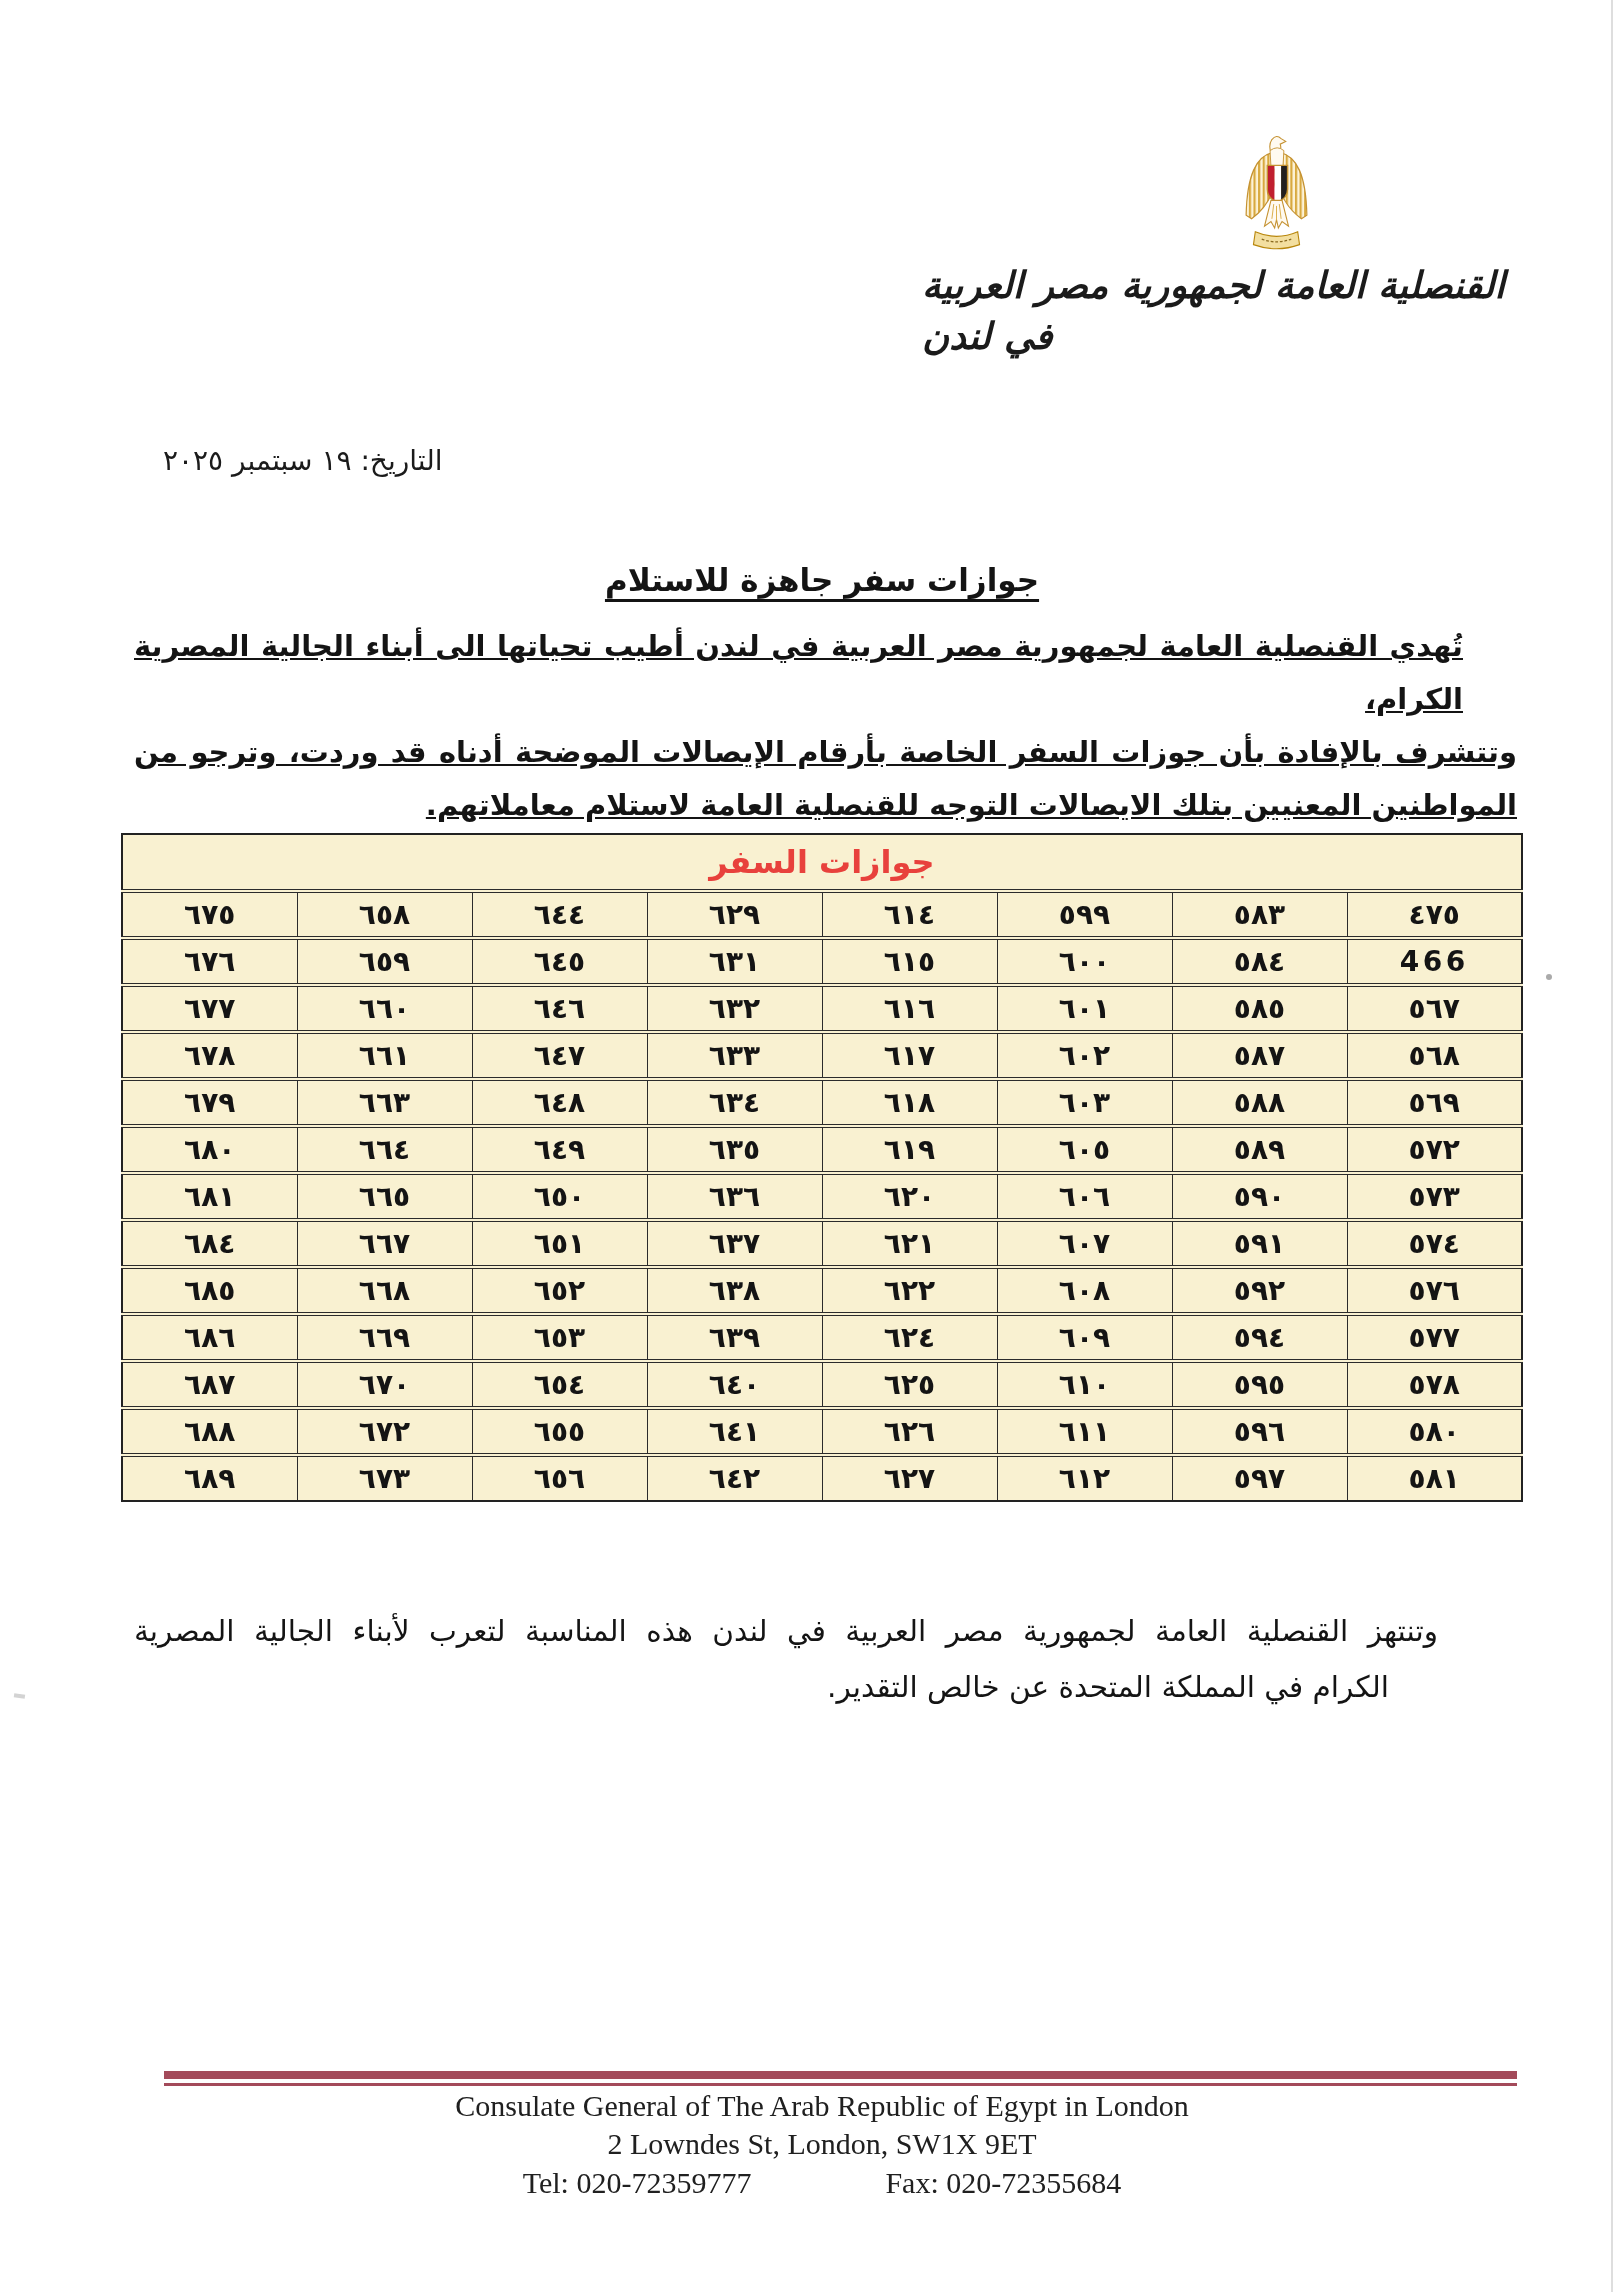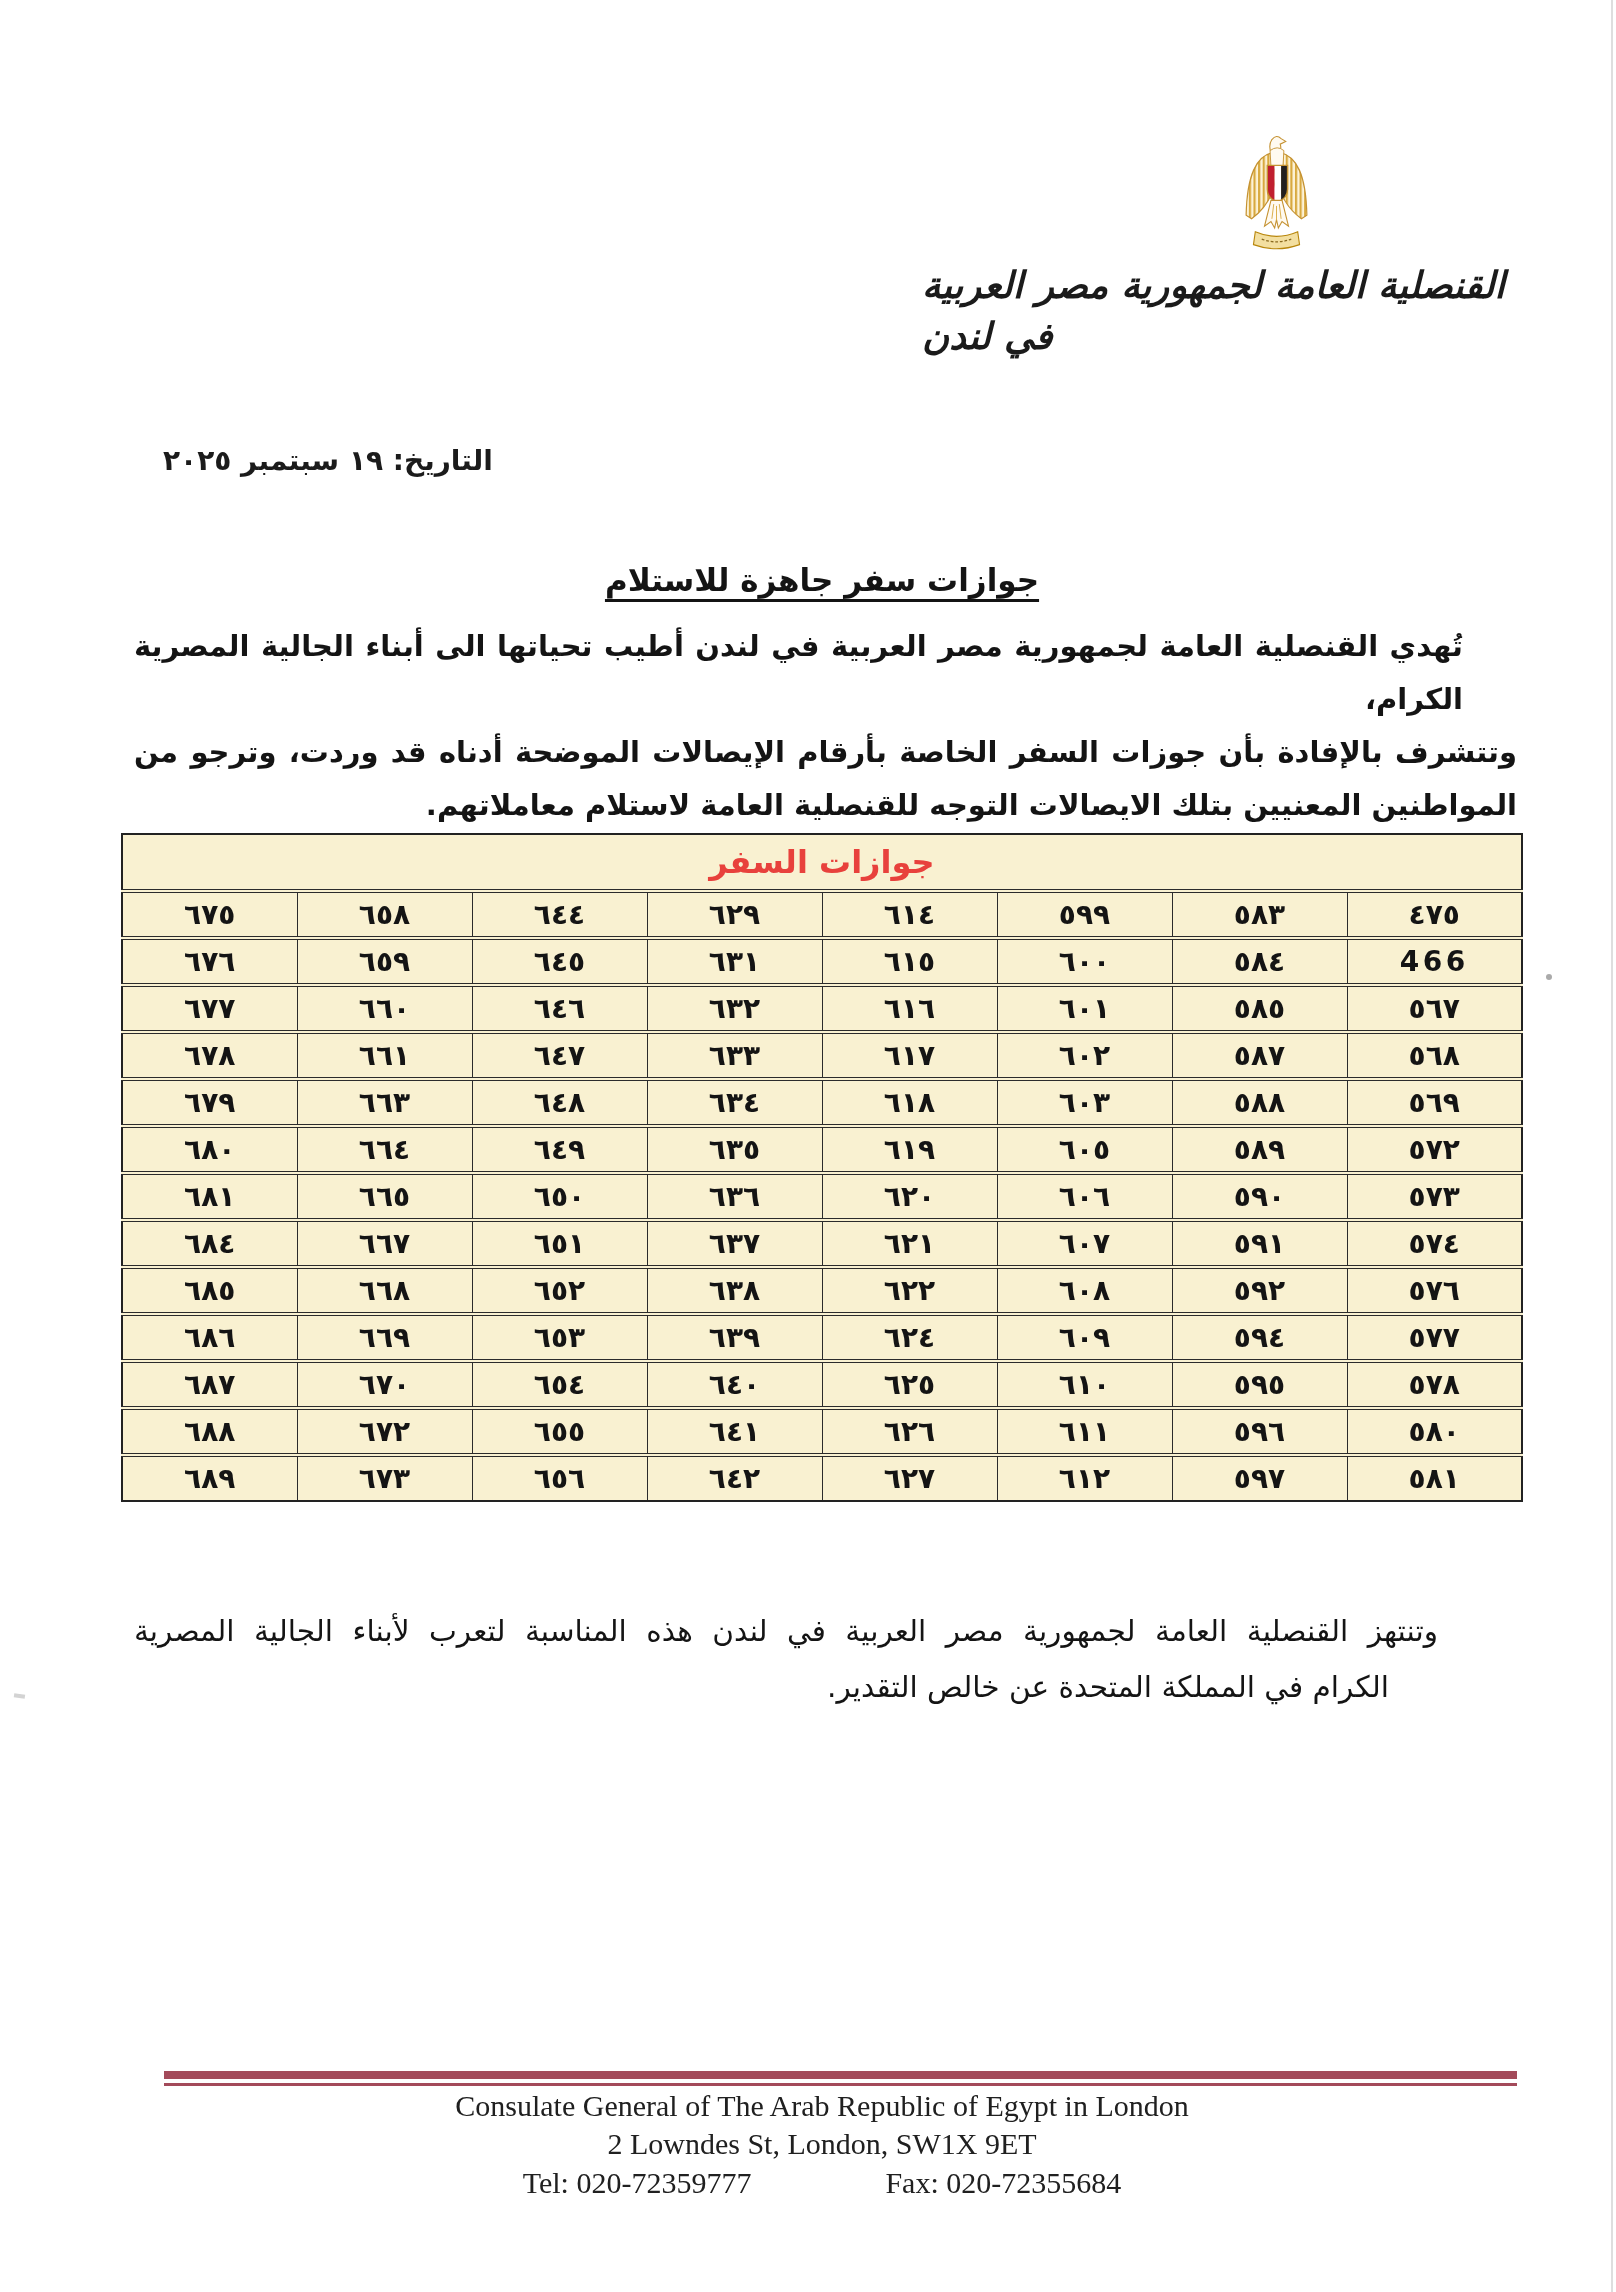--- a/index.html
+++ b/index.html
@@ -20,39 +20,40 @@
   .logo { position:absolute; left:1239px; top:134px; width:75px; height:118px; }
   .org-name {
     position:absolute; left:922px; top:260px; width:627px;
     direction:rtl; text-align:left;
     font-weight:bold; font-style:italic;
     font-size:37px; line-height:51px; color:#1b1b1b;
   }
 
   .date {
     position:absolute; left:163px; top:444px;
-    direction:rtl; font-weight:bold; font-size:28px; color:#1b1b1b;
+    direction:rtl; font-weight:normal; font-size:28px; color:#1b1b1b;
     white-space:nowrap;
   }
 
   .title {
     position:absolute; left:121px; width:1402px; top:562px;
     text-align:center; direction:rtl;
     font-weight:bold; font-size:31px; color:#141414;
   }
   .title span {
     text-decoration:underline;
     text-decoration-thickness:2.7px;
     text-underline-offset:8px;
   }
 
   .body-par {
     position:absolute; left:134px; right:100px; top:620px;
     direction:rtl; font-weight:bold; font-size:29px; line-height:53px;
     color:#141414;
+    text-decoration:underline;
   }
   .bl { white-space:normal; }
   .j  { text-align:justify; text-align-last:justify; }
   .ind { padding-right:54px; }
   .ralign { text-align:right; }
 
   
   table.passports {
     position:absolute; left:121px; top:833px; width:1402px;
     border-collapse:collapse; table-layout:fixed;

